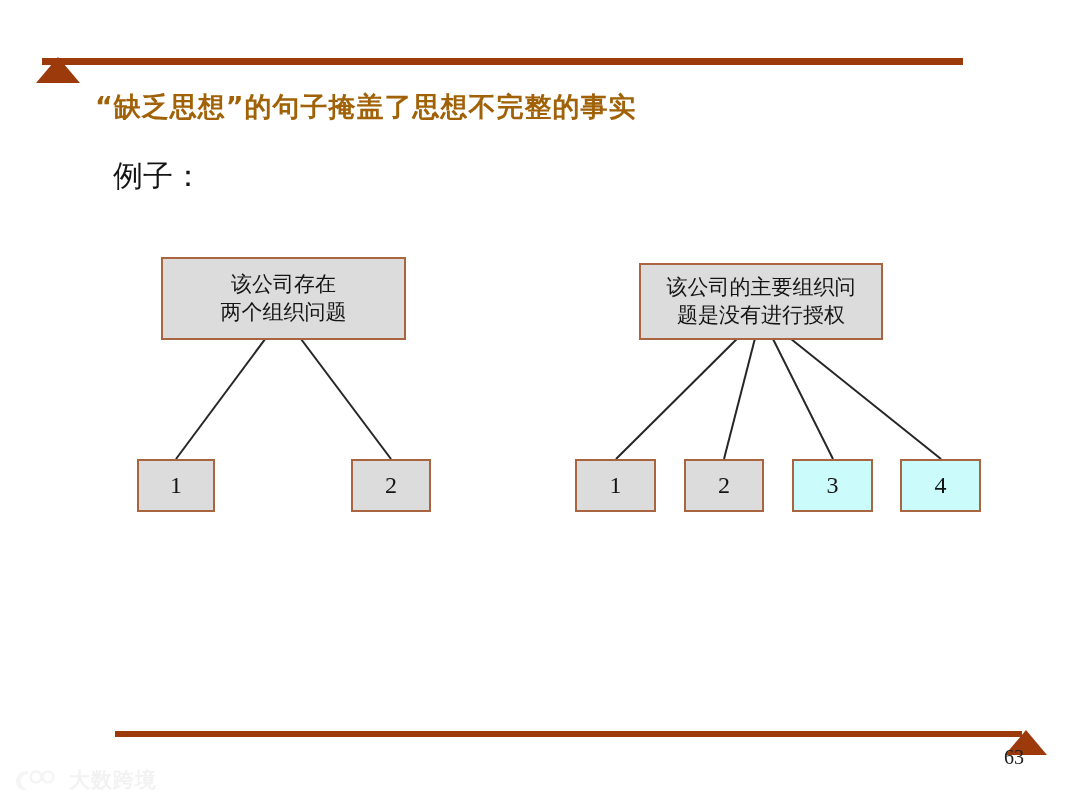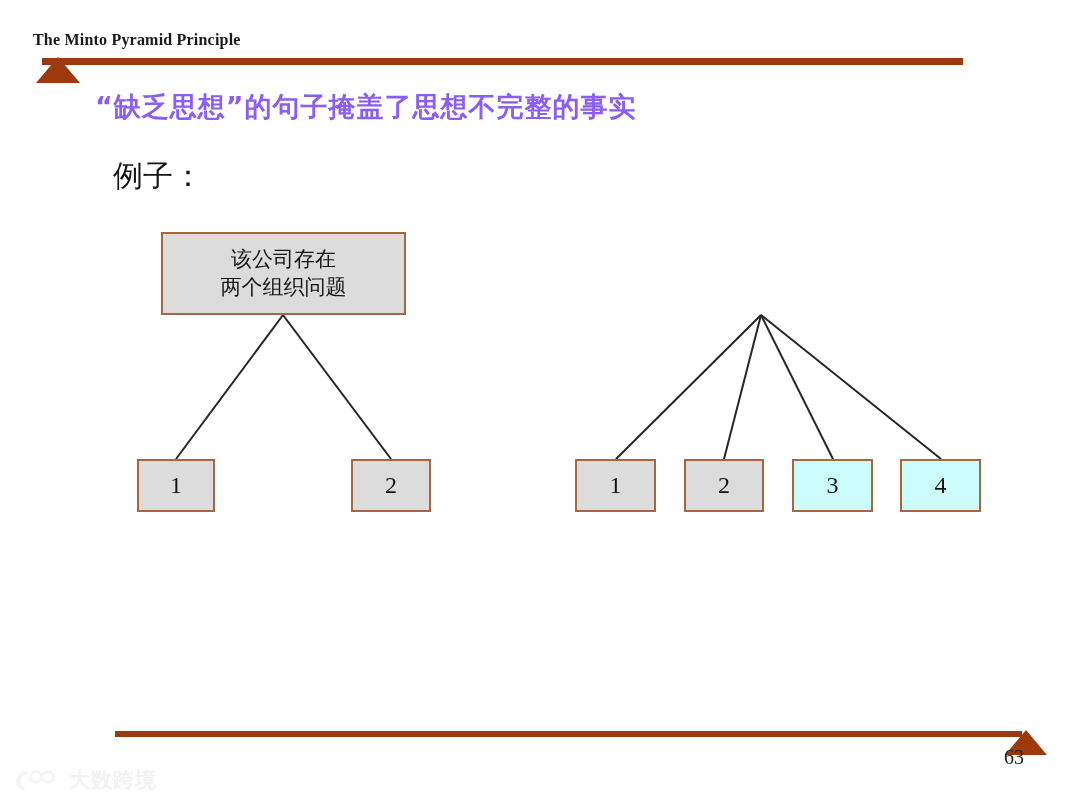--- a/index.html
+++ b/index.html
@@ -50,21 +50,21 @@
   }
 
   
   #slide-title {
     position: absolute;
     left: 95px;
     top: 89px;
     font-family: "DejaVu Sans", sans-serif;
     font-weight: bold;
     font-size: 27px;
-    color: #8b5cf6;
+    color: #a16207;
     white-space: nowrap;
     letter-spacing: 1px;
   }
   #example-label {
     position: absolute;
     left: 113px;
     top: 156px;
     font-family: "DejaVu Sans", sans-serif;
     font-size: 30px;
     color: #141414;
@@ -86,20 +86,21 @@
     justify-content: center;
     text-align: center;
     font-family: "DejaVu Sans", sans-serif;
     color: #141414;
   }
   .node.top {
     background: #DCDCDC;
     font-size: 21px;
     line-height: 1.32;
     padding: 2px 6px;
+    margin-top: 25px;
   }
   .node.leaf {
     background: #DCDCDC;
     font-family: "Liberation Serif", serif;
     font-size: 24px;
   }
   .node.leaf.highlight {
     background: #CCFBFB;
   }
 
@@ -164,21 +165,20 @@
     color: #e9e9e9;
     letter-spacing: 1px;
     white-space: nowrap;
   }
 </style>
 </head>
 <body>
 
 <div id="slide">
 
-  <div id="header-title">The Minto Pyramid Principle</div>
   <div id="header-rule"></div>
   <div id="header-triangle"></div>
 
   <div id="slide-title">“缺乏思想”的句子掩盖了思想不完整的事实</div>
   <div id="example-label">例子：</div>
 
   <svg class="connectors" viewBox="0 0 1080 810" xmlns="http://www.w3.org/2000/svg">
 
     <line x1="283" y1="315" x2="176" y2="459" stroke="#262626" stroke-width="2"></line>
     <line x1="283" y1="315" x2="391" y2="459" stroke="#262626" stroke-width="2"></line>
@@ -191,20 +191,26 @@
 
   <div class="node top" id="node-left-top">
     <div>
       <div>该公司存在</div>
       <div>两个组织问题</div>
     </div>
   </div>
   <div class="node leaf" id="node-left-1">1</div>
   <div class="node leaf" id="node-left-2">2</div>
 
+  <div class="node top" id="node-right-top">
+    <div>
+      <div>该公司的主要组织问</div>
+      <div>题是没有进行授权</div>
+    </div>
+  </div>
   <div class="node leaf" id="node-right-1">1</div>
   <div class="node leaf" id="node-right-2">2</div>
   <div class="node leaf highlight" id="node-right-3">3</div>
   <div class="node leaf highlight" id="node-right-4">4</div>
 
   <div id="footer-rule"></div>
   <div id="footer-triangle"></div>
   <div id="page-number">63</div>
 
   <div id="watermark">

